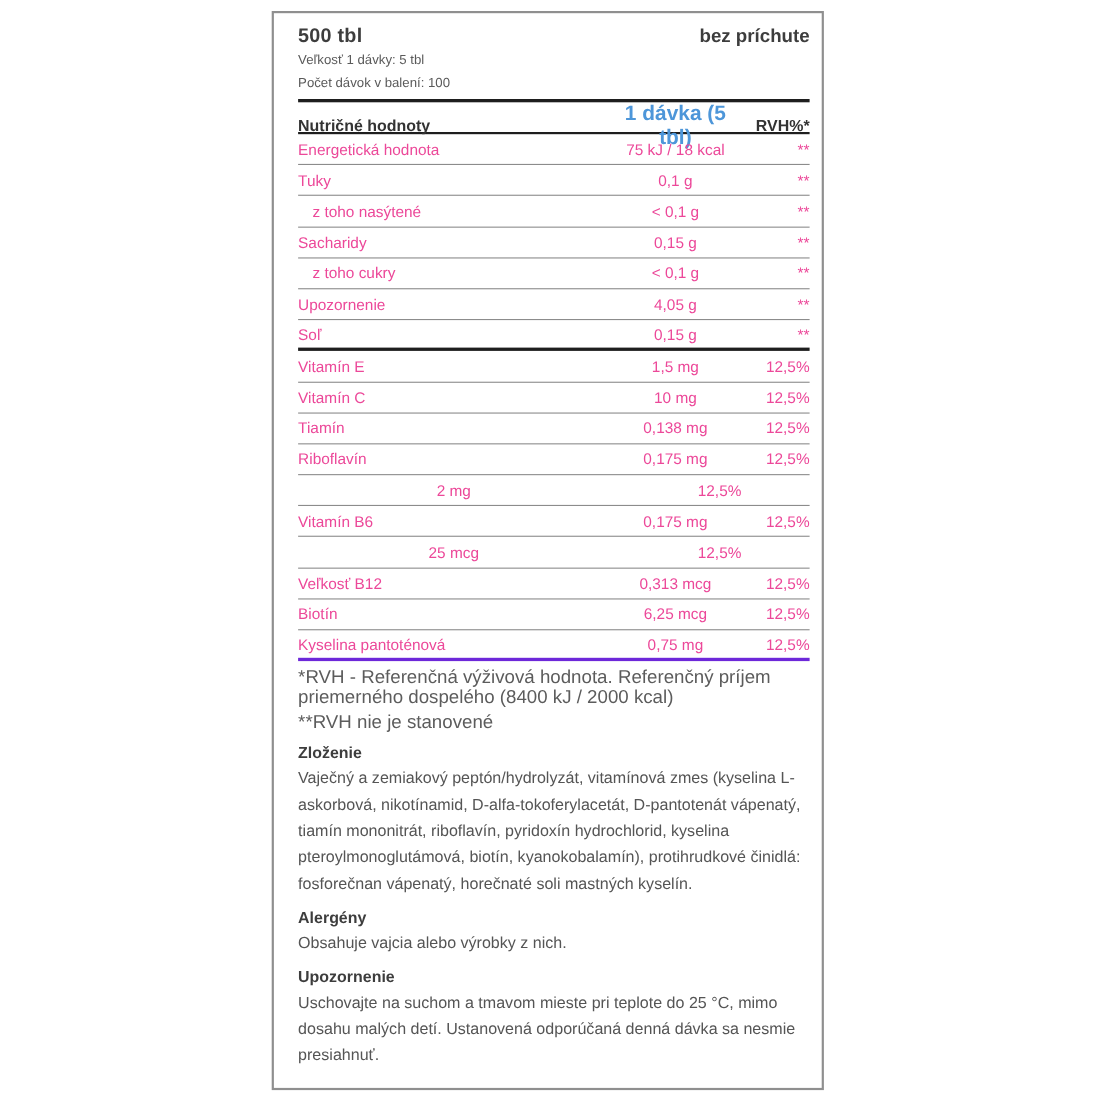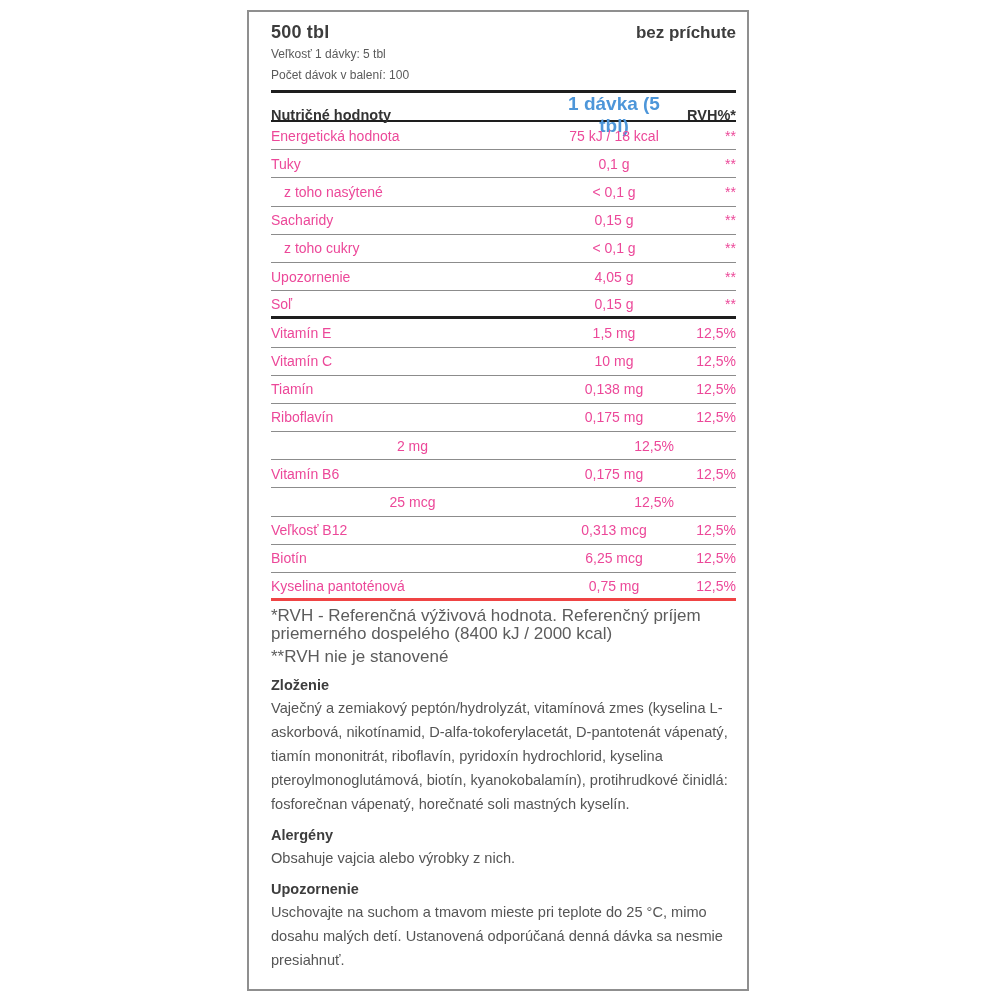--- a/index.html
+++ b/index.html
@@ -55,21 +55,21 @@
     align-items: center;
     height: 28.2px;
     border-bottom: 1px solid #8c8c8c;
     font-size: 14px; color: #ec4899;
   }
   .t-row .c-label { white-space: nowrap; }
   .t-row.indent .c-label { padding-left: 13px; }
   .t-row .c-value { text-align: center; white-space: nowrap; }
   .t-row .c-rvh { text-align: right; white-space: nowrap; }
   .t-row.thick-after { border-bottom: 3px solid #1e1e1e; }
-  .t-row:last-child { border-bottom: 3px solid #ef4444; }
+  .t-row:last-child { border-bottom: 3px solid #6d28d9; }
   
   .footnote {
     font-size: 17px; color: #5c5c5c; line-height: 18px; margin-top: 6px;
   }
   .footnote + .footnote { margin-top: 5px; }
   
   .section-heading {
     font-size: 14.5px; font-weight: bold; color: #3d3d3d;
     margin-top: 11px;
   }

